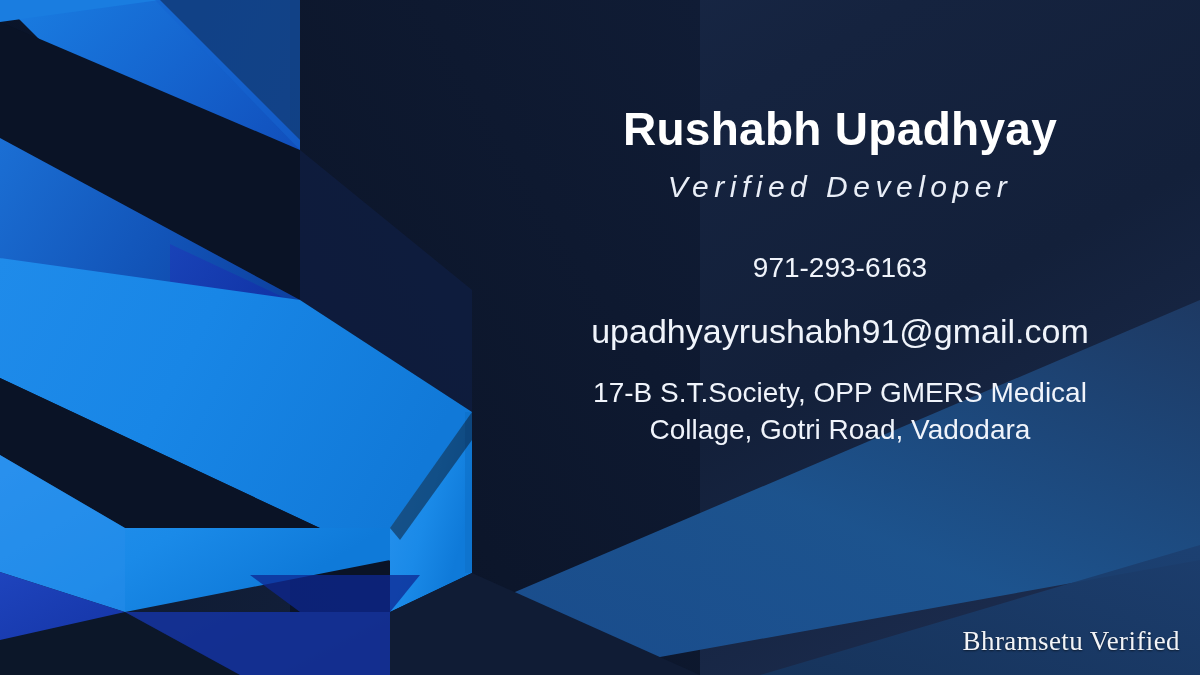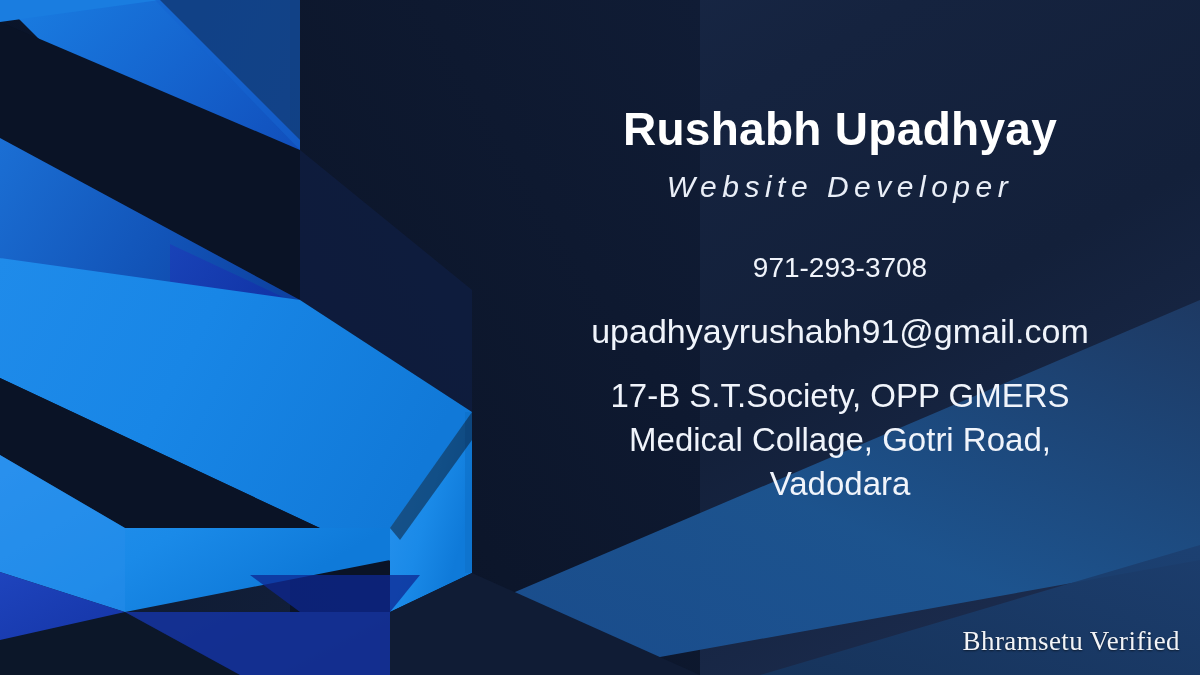--- a/index.html
+++ b/index.html
@@ -58,21 +58,21 @@
   }
   .detail-line {
     color:#f0f4fb;
     font-weight:400;
     text-align:center;
     white-space:nowrap;
   }
   #phone { font-size:28px; line-height:1.0; margin-bottom:32px; }
   #email { font-size:34px; line-height:1.0; margin-bottom:26px; }
   #address {
-    font-size:33px;
+    font-size:28px;
     line-height:1.34;
     white-space:normal;
     width:520px;
   }
   #watermark {
     position:absolute;
     right:20px; bottom:18px;
     font-family:Liberation Serif, serif;
     font-size:27px;
     color:#f2f4f8;
@@ -181,23 +181,23 @@
     <polygon points="250,575 420,575 390,612 300,612" fill="#0d2792" opacity="0.75"></polygon>
     <polygon points="125,612 390,612 390,675 240,675" fill="#14308f" opacity="0.9"></polygon>
 
     <polygon points="390,528 472,412 472,440 400,540" fill="#0a1326" opacity="0.5"></polygon>
     <polygon points="472,573 700,675 390,675 390,612" fill="#101c35"></polygon>
     <polygon points="125,612 240,675 0,675 0,640" fill="#0c1729"></polygon>
   </svg>
 
   <div id="content">
     <div id="name">Rushabh Upadhyay</div>
-    <div id="role">Website Developer</div>
+    <div id="role">Verified Developer</div>
     <div id="details">
-      <div id="phone" class="detail-line">971-293-3708</div>
+      <div id="phone" class="detail-line">971-293-6163</div>
       <div id="email" class="detail-line">upadhyayrushabh91@gmail.com</div>
       <div id="address" class="detail-line">17-B S.T.Society, OPP GMERS Medical Collage, Gotri Road, Vadodara</div>
     </div>
   </div>
 
   <div id="watermark">Bhramsetu Verified</div>
 
 </div>
 
 </body></html>

